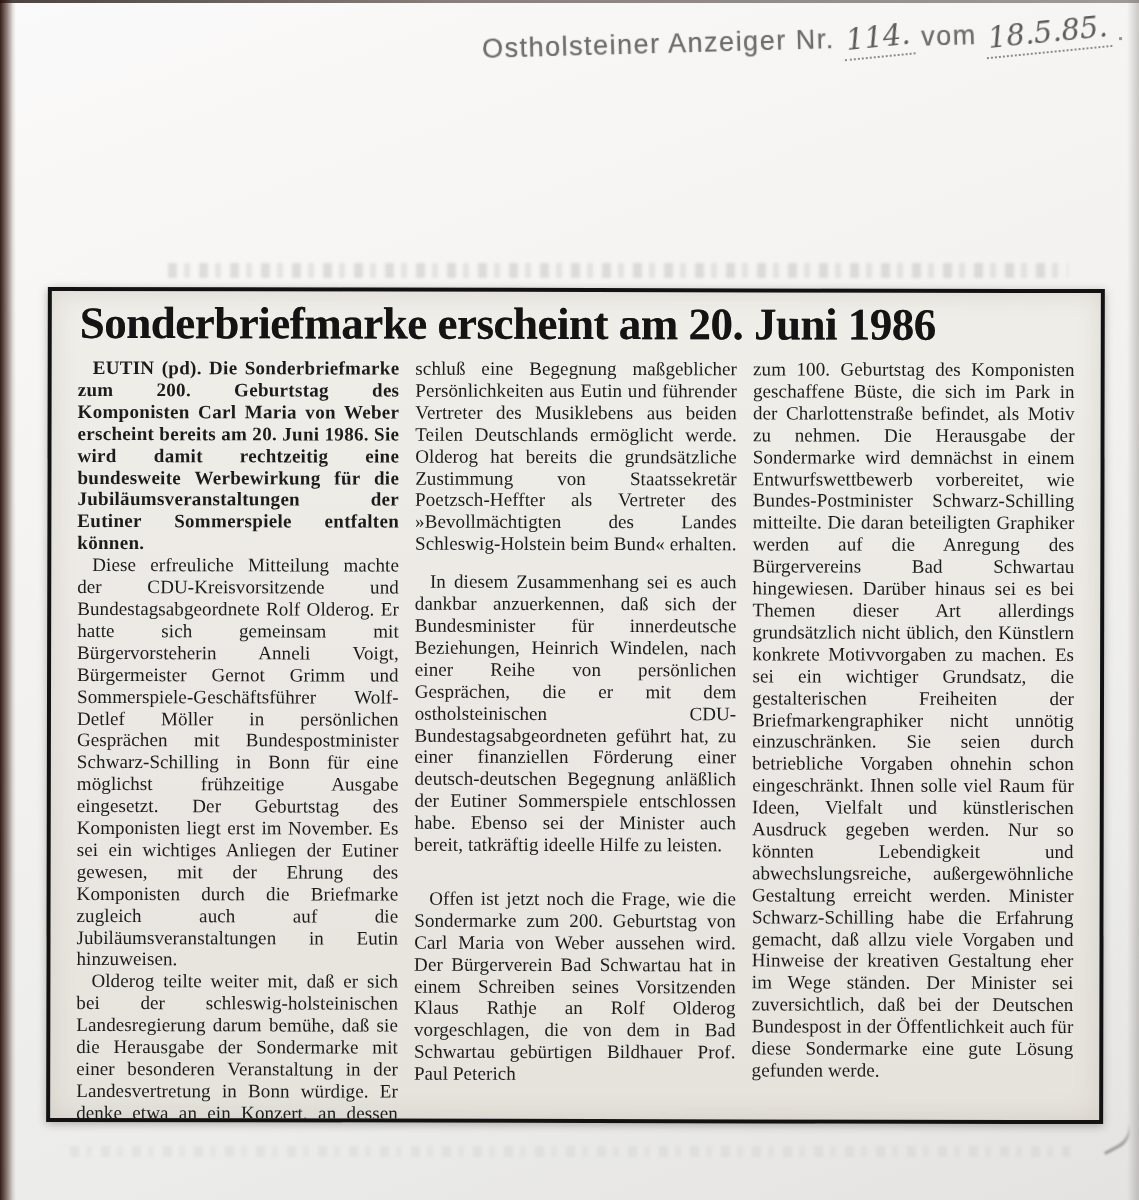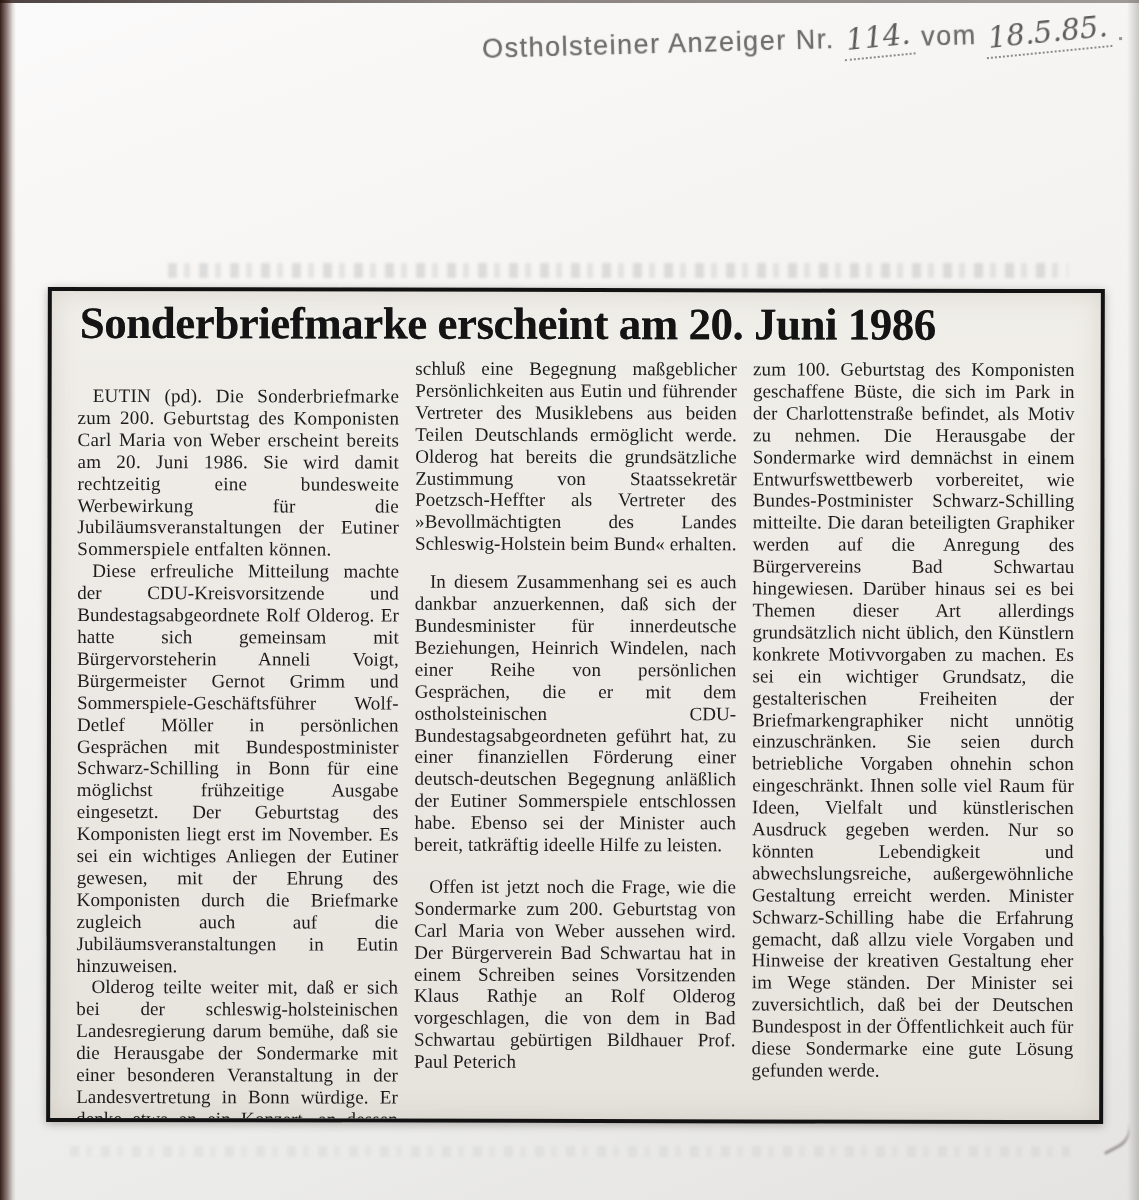--- a/index.html
+++ b/index.html
@@ -40,23 +40,23 @@
     box-shadow:0 2px 8px rgba(60,55,50,.35), inset 0 0 26px rgba(120,110,95,.18);
     transform:rotate(.12deg);overflow:hidden;padding:4px 26px 8px 26px;box-sizing:border-box;}
   .headline{margin:2px 0 8px 2px;font-size:45px;line-height:52px;font-weight:700;
     color:#141414;letter-spacing:-.5px;white-space:nowrap;
     font-family:"Liberation Serif", serif;text-shadow:0 0 .5px rgba(0,0,0,.55);}
   .columns{display:flex;gap:16px;}
   .col{flex:1 1 0;font-size:19px;line-height:21.9px;color:#1c1c1c;
     text-align:justify;letter-spacing:.1px;}
   .col p{margin:0;text-indent:15px;}
   .col p.no-indent{text-indent:0;}
-  .col p.lead{font-weight:400;letter-spacing:.3px;margin-top:28px;}
+  .col p.lead{font-weight:700;letter-spacing:.3px;}
   .col p.gap-sm{margin-top:16px;}
-  .col p.gap-lg{margin-top:20px;}
+  .col p.gap-lg{margin-top:32px;}
 </style>
 </head>
 <body>
 
 <div class="edge-top"></div>
 <div class="edge-left"></div>
 <div class="edge-right"></div>
 <div class="corner-curl"></div>
 
 <div class="annotation">

